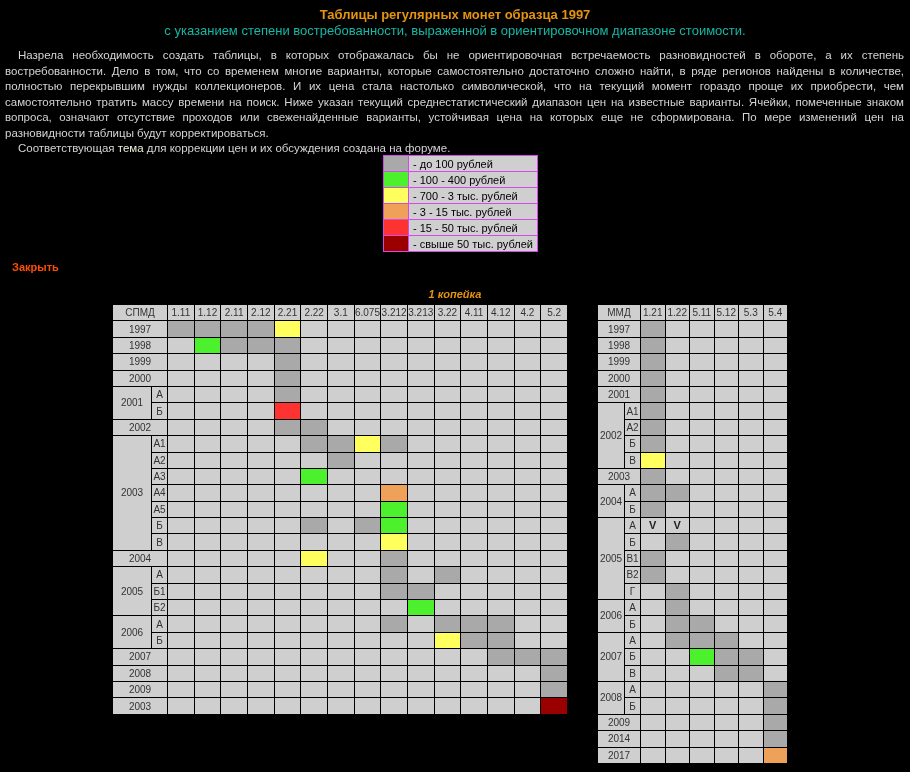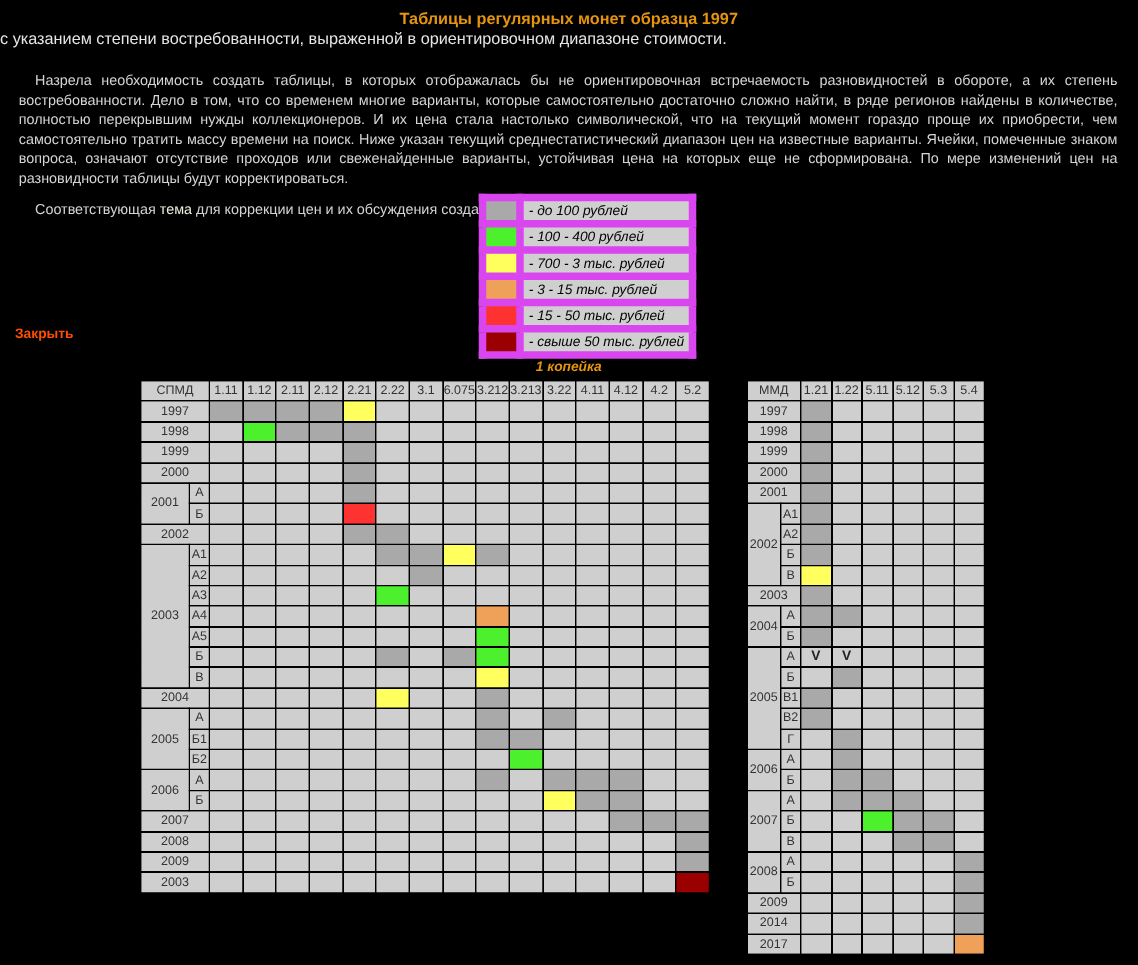--- a/index.html
+++ b/index.html
@@ -1,27 +1,27 @@
 <!DOCTYPE html>
 <html><head>
 <meta charset="utf-8">
 <style>
   html,body{margin:0;padding:0;background:#000;}
   #page{position:relative;width:910px;height:772px;background:#000;overflow:hidden;
         font-family:"Liberation Sans", sans-serif;}
   .page-title{position:absolute;top:7px;left:0;width:100%;text-align:center;
         font-size:13px;font-weight:bold;color:#e5940e;}
-  .page-subtitle{position:absolute;top:23px;left:0;width:100%;text-align:left;
-        font-size:13px;color:#e5e5e5;}
+  .page-subtitle{position:absolute;top:23px;left:0;width:100%;text-align:center;
+        font-size:13px;color:#14b8a6;}
   .intro{position:absolute;top:48px;left:5px;right:6px;color:#d4d4d4;
         font-size:11.5px;line-height:15.5px;text-align:justify;}
-  .intro p{margin:10px;text-indent:13px;}
+  .intro p{margin:0;text-indent:13px;}
   .intro .forum-link{font-weight:normal;color:#eeeedd;text-decoration:none;cursor:pointer;}
   .legend{position:absolute;left:383px;top:155px;border-collapse:collapse;}
-  .legend td{border:6px solid #d946ef;height:15px;padding:0;font-style:italic;}
+  .legend td{border:1px solid #d946ef;height:15px;padding:0;}
   .legend td.sw{width:24px;}
   .legend td.lbl{width:112px;background:#cfcfcf;color:#000;font-size:11px;padding:0 4px;white-space:nowrap;}
   .close-link{position:absolute;left:12px;top:261px;font-size:11px;font-weight:bold;
         color:#ff4e00;text-decoration:none;cursor:pointer;}
   .section-title{position:absolute;top:288px;left:0;width:100%;text-align:center;
         font-size:11px;font-weight:bold;font-style:italic;color:#e5940e;}
   table.coin{border-collapse:collapse;table-layout:fixed;position:absolute;top:304px;}
   table.coin.spmd{left:112px;width:456px;}
   table.coin.mmd{left:597px;width:191px;}
   table.coin th, table.coin td{border:1px solid #000;height:15.4px;padding:0;

